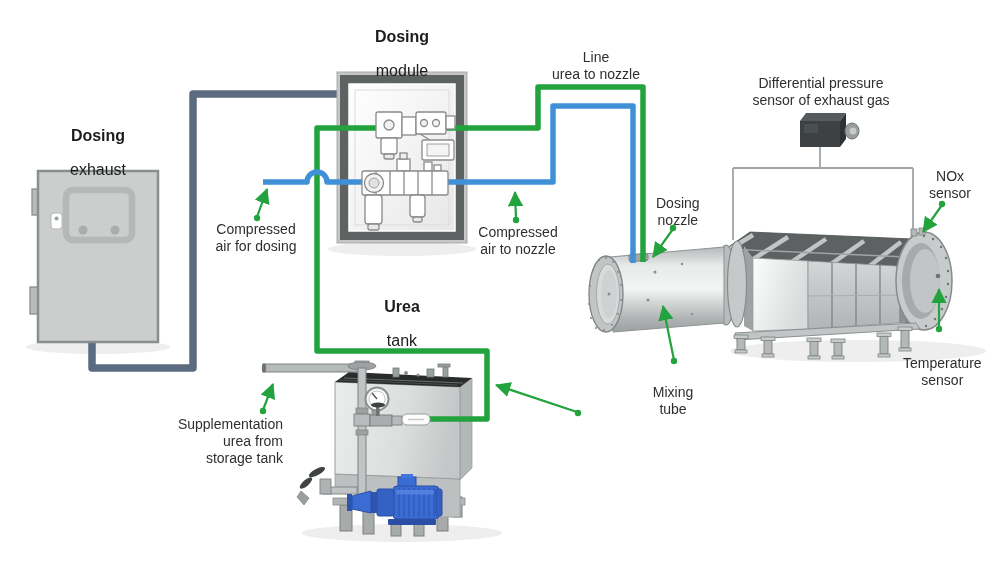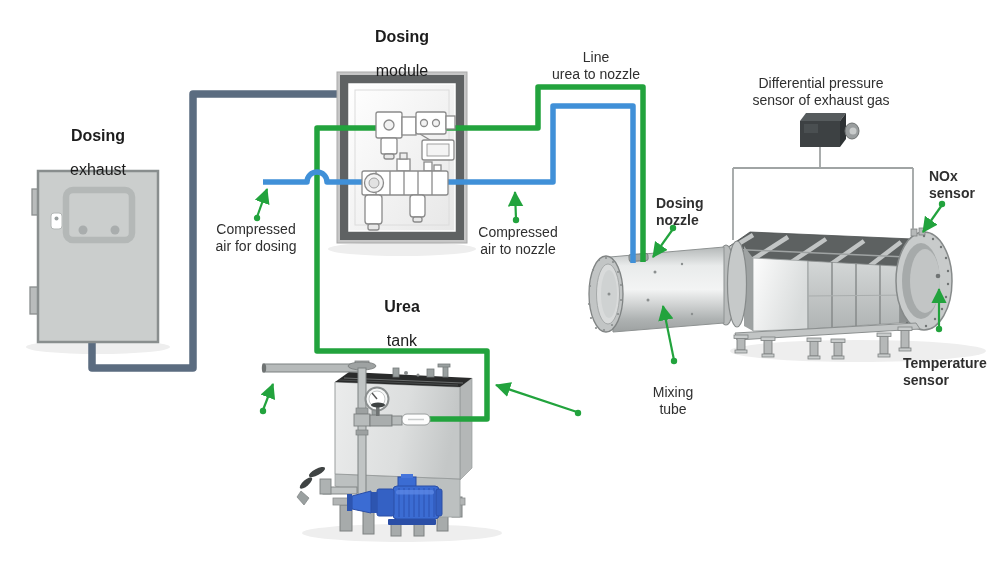--- a/index.html
+++ b/index.html
@@ -5,21 +5,21 @@
   html,body{margin:0;padding:0;background:#ffffff;}
   .stage{
     position:relative;width:1000px;height:572px;background:#ffffff;overflow:hidden;
     font-family:"Liberation Sans", sans-serif;
   }
   .stage svg{position:absolute;left:0;top:0;}
   .lbl{
     position:absolute;font-size:14px;line-height:17px;color:#2f2f2f;
     white-space:pre-line;text-align:center;transform:translateX(-50%);
   }
-  .lbl.ta-l{text-align:left;transform:none;font-weight:bold;}
+  .lbl.ta-l{text-align:center;transform:none;}
   .lbl.ta-r{text-align:right;transform:none;}
   .title{
     position:absolute;font-size:16px;line-height:21px;color:#1c1c1c;
     text-align:center;transform:translateX(-50%);white-space:nowrap;
   }
   .title .t-b{font-weight:bold;display:block;}
   .title .t-r{font-weight:normal;display:block;margin-top:13px;}
 </style>
 </head>
 <body>
@@ -373,14 +373,17 @@
 <div class="lbl" style="left:256px;top:221px">Compressed
 air for dosing</div>
 <div class="lbl" style="left:518px;top:224px">Compressed
 air to nozzle</div>
 <div class="lbl ta-l" style="left:656px;top:195px">Dosing
 nozzle</div>
 <div class="lbl" style="left:673px;top:384px">Mixing
 tube</div>
 <div class="lbl ta-l" style="left:903px;top:355px">Temperature
 sensor</div>
+<div class="lbl ta-r" style="left:150px;top:416px;width:133px">Supplementation
+urea from
+storage tank</div>
 
 </div>
 
 </body></html>

